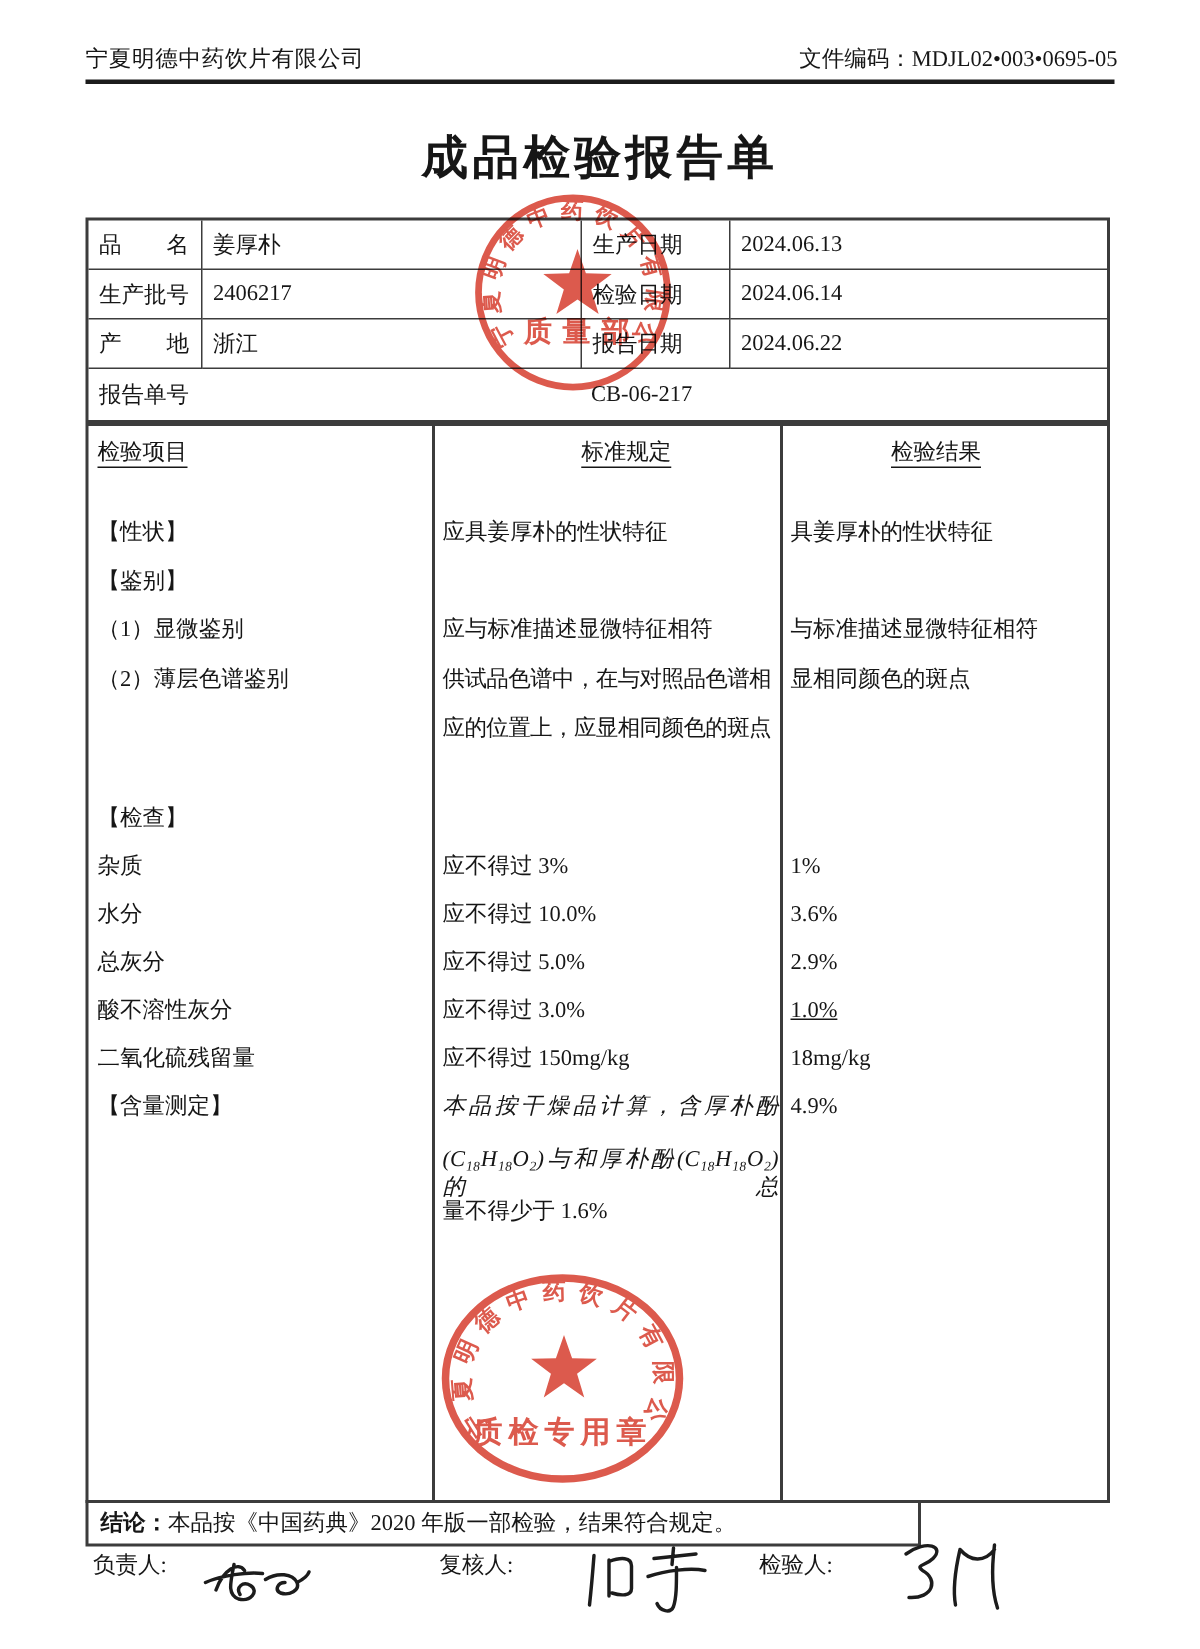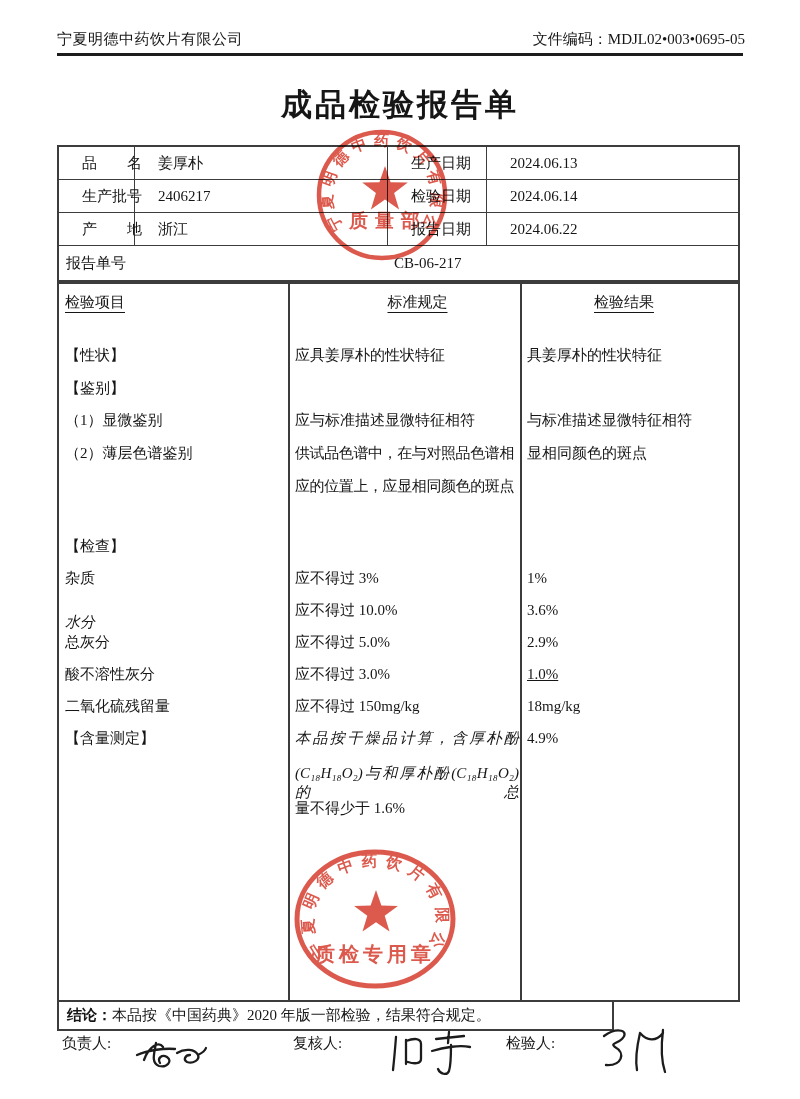--- a/index.html
+++ b/index.html
@@ -17,21 +17,21 @@
   .head-rule { position:absolute; left:57px; top:53px; width:686px; height:3px; background:#1c1c1c; }
 
   .title { position:absolute; left:0; top:84px; width:800px; text-align:center;
            font-size:31px; font-weight:bold; letter-spacing:3px; }
 
   
   .info-table { position:absolute; left:57px; top:145px; width:683px; height:137px;
                 border:2px solid #3c3c3c; display:grid;
                 grid-template-columns:76px 253px 99px 1fr;
                 grid-template-rows:33px 33px 33px 1fr; font-size:15px; }
-  .ic { display:flex; align-items:center; padding-left:23px;
+  .ic { display:flex; align-items:center; padding-left:7px;
         border-right:1.5px solid #3c3c3c; border-bottom:1.5px solid #3c3c3c; white-space:nowrap; }
   .ic.noR { border-right:none; }
   .row4 { grid-column:1 / 5; position:relative; display:flex; align-items:center;
           padding-left:7px; border:none; }
   .row4 .rv { position:absolute; left:335px; }
 
   
   .main-table { position:absolute; left:57px; top:282px; width:683px; height:720px;
                 border:2px solid #3c3c3c; }
   .vline { position:absolute; top:0; bottom:0; width:2px; background:#3c3c3c; }
@@ -108,21 +108,21 @@
     <span class="line tight" style="left:236px; top:160px;">供试品色谱中，在与对照品色谱相</span>
     <span class="line tight" style="left:236px; top:193px;">应的位置上，应显相同颜色的斑点</span>
     <span class="line" style="left:468px; top:160px;">显相同颜色的斑点</span>
 
     <span class="line" style="left:6px; top:253px;">【检查】</span>
 
     <span class="line" style="left:6px; top:285px;">杂质</span>
     <span class="line" style="left:236px; top:285px;">应不得过 3%</span>
     <span class="line" style="left:468px; top:285px;">1%</span>
 
-    <span class="line" style="left:6px; top:329px;font-style:italic;">水分</span>
+    <span class="line" style="left:6px; top:317px;">水分</span>
     <span class="line" style="left:236px; top:317px;">应不得过 10.0%</span>
     <span class="line" style="left:468px; top:317px;">3.6%</span>
 
     <span class="line" style="left:6px; top:349px;">总灰分</span>
     <span class="line" style="left:236px; top:349px;">应不得过 5.0%</span>
     <span class="line" style="left:468px; top:349px;">2.9%</span>
 
     <span class="line" style="left:6px; top:381px;">酸不溶性灰分</span>
     <span class="line" style="left:236px; top:381px;">应不得过 3.0%</span>
     <span class="line" style="left:468px; top:381px;text-decoration:underline;">1.0%</span>

